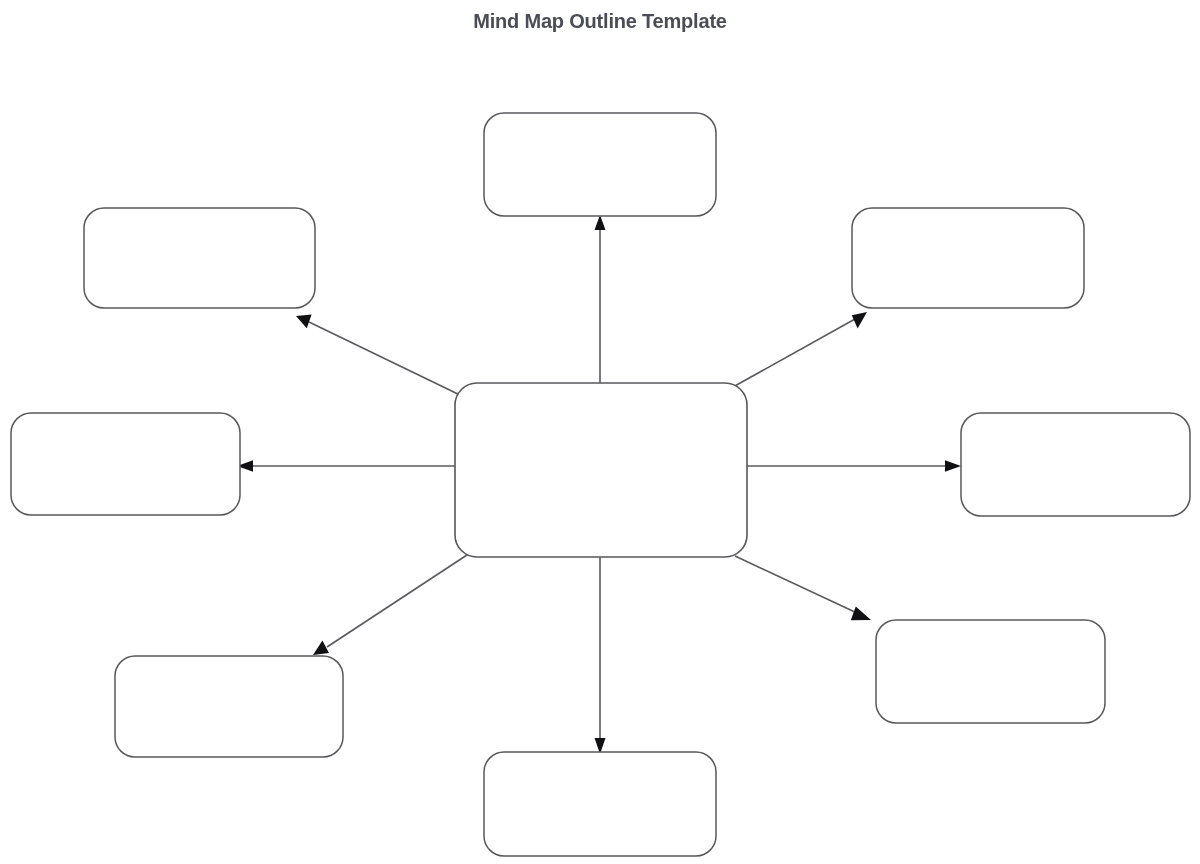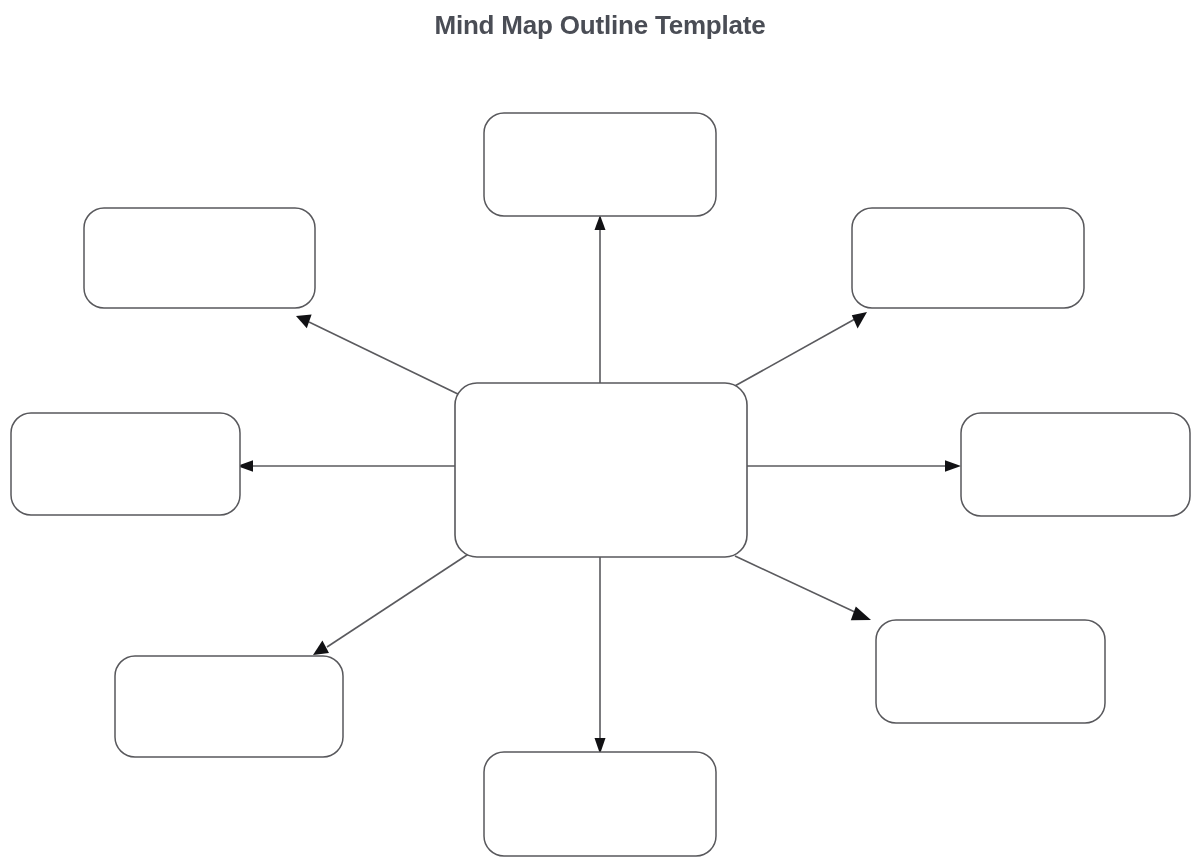--- a/index.html
+++ b/index.html
@@ -20,21 +20,21 @@
     width: 1200px;
     height: 864px;
   }
   #diagram-title {
     position: absolute;
     top: 10px;
     left: 0;
     width: 1200px;
     text-align: center;
     font-family: "Liberation Sans", sans-serif;
-    font-size: 26px;
+    font-size: 20px;
     font-weight: bold;
     letter-spacing: -0.2px;
     color: #4a4d55;
     user-select: none;
   }
   #mindmap-svg {
     position: absolute;
     top: 0;
     left: 0;
     display: block;

